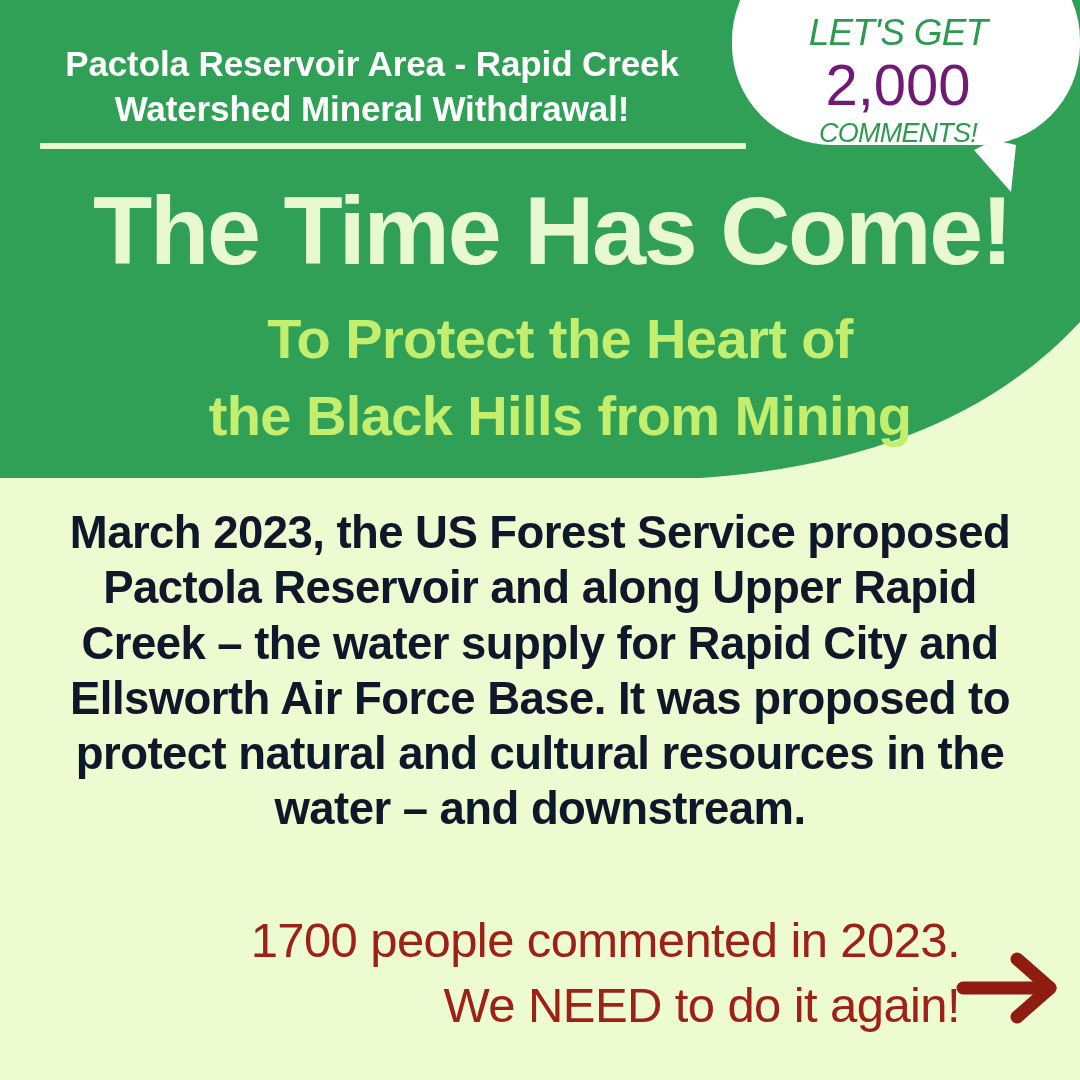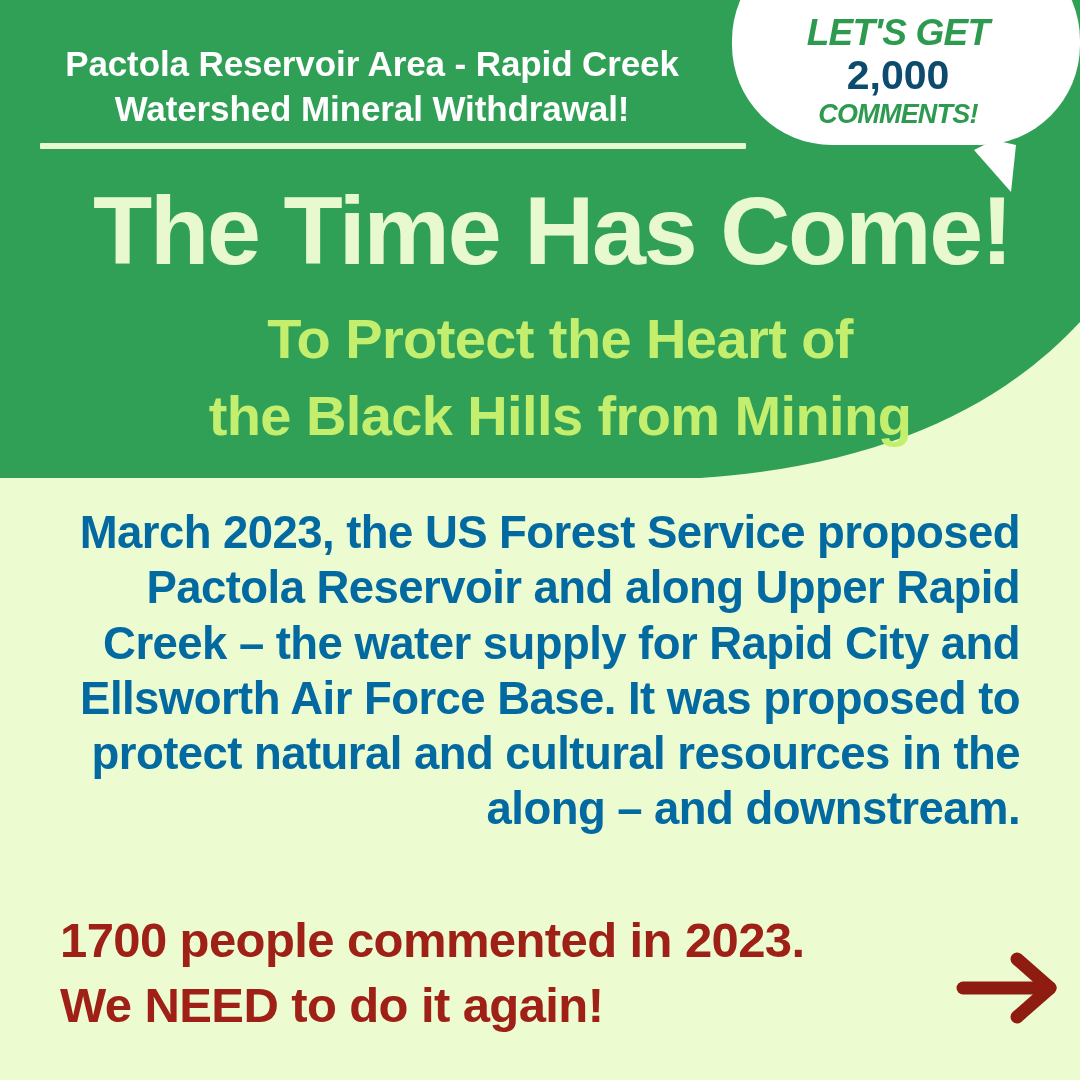--- a/index.html
+++ b/index.html
@@ -85,51 +85,51 @@
     left:716px; top:0px;
     width:364px; height:196px;
   }
   .bubble-wrap svg { position:absolute; left:0; top:0; }
   .bubble-text {
     position:absolute;
     left:0; top:12px;
     width:364px;
     text-align:center;
     font-style:italic;
-    font-weight:700;
+    font-weight:400;
     line-height:1.12;
     letter-spacing:-0.8px;
   }
   .b-l1 { display:block; color:#2e9a4f; font-size:37px; }
-  .b-l2 { display:block; color:#0c4a6e; font-size:41px; font-style:normal; letter-spacing:0px;}
+  .b-l2 { display:block; color:#701a75; font-size:58px; font-style:normal; letter-spacing:0px;}
   .b-l3 { display:block; color:#2e9a4f; font-size:27px; }
 
   
   .body-copy {
     position:absolute;
     left:60px; top:505px;
     width:960px;
-    text-align:right;
-    color:#0369a1;
+    text-align:center;
+    color:#0f172a;
     font-size:45.5px;
     font-weight:700;
     line-height:1.215;
     letter-spacing:-0.55px;
   }
   .body-copy .l { display:block; white-space:nowrap; }
 
   
   .cta {
     position:absolute;
     left:60px; top:908px;
     width:900px;
-    text-align:left;
+    text-align:right;
     color:#9e2016;
     font-size:49px;
-    font-weight:700;
+    font-weight:400;
     line-height:1.32;
     letter-spacing:-0.6px;
   }
   .cta .l { display:block; white-space:nowrap; }
 
   .arrow {
     position:absolute;
     left:955px; top:952px;
     width:110px; height:72px;
   }
@@ -171,21 +171,21 @@
       <span class="b-l3">COMMENTS!</span>
     </div>
   </div>
 
   <div class="body-copy">
     <span class="l">March 2023, the US Forest Service proposed</span>
     <span class="l">Pactola Reservoir and along Upper Rapid</span>
     <span class="l">Creek – the water supply for Rapid City and</span>
     <span class="l">Ellsworth Air Force Base.  It was proposed to</span>
     <span class="l">protect natural and cultural resources in the</span>
-    <span class="l">along – and downstream.</span>
+    <span class="l">water – and downstream.</span>
   </div>
 
   <div class="cta">
     <span class="l">1700 people commented in 2023.</span>
     <span class="l">We NEED to do it again!</span>
   </div>
 
   <div class="arrow">
     <svg width="110" height="72" viewBox="0 0 110 72" xmlns="http://www.w3.org/2000/svg" aria-hidden="true">
       <g stroke="#8e1c10" stroke-width="13" fill="none" stroke-linecap="round" stroke-linejoin="round">

